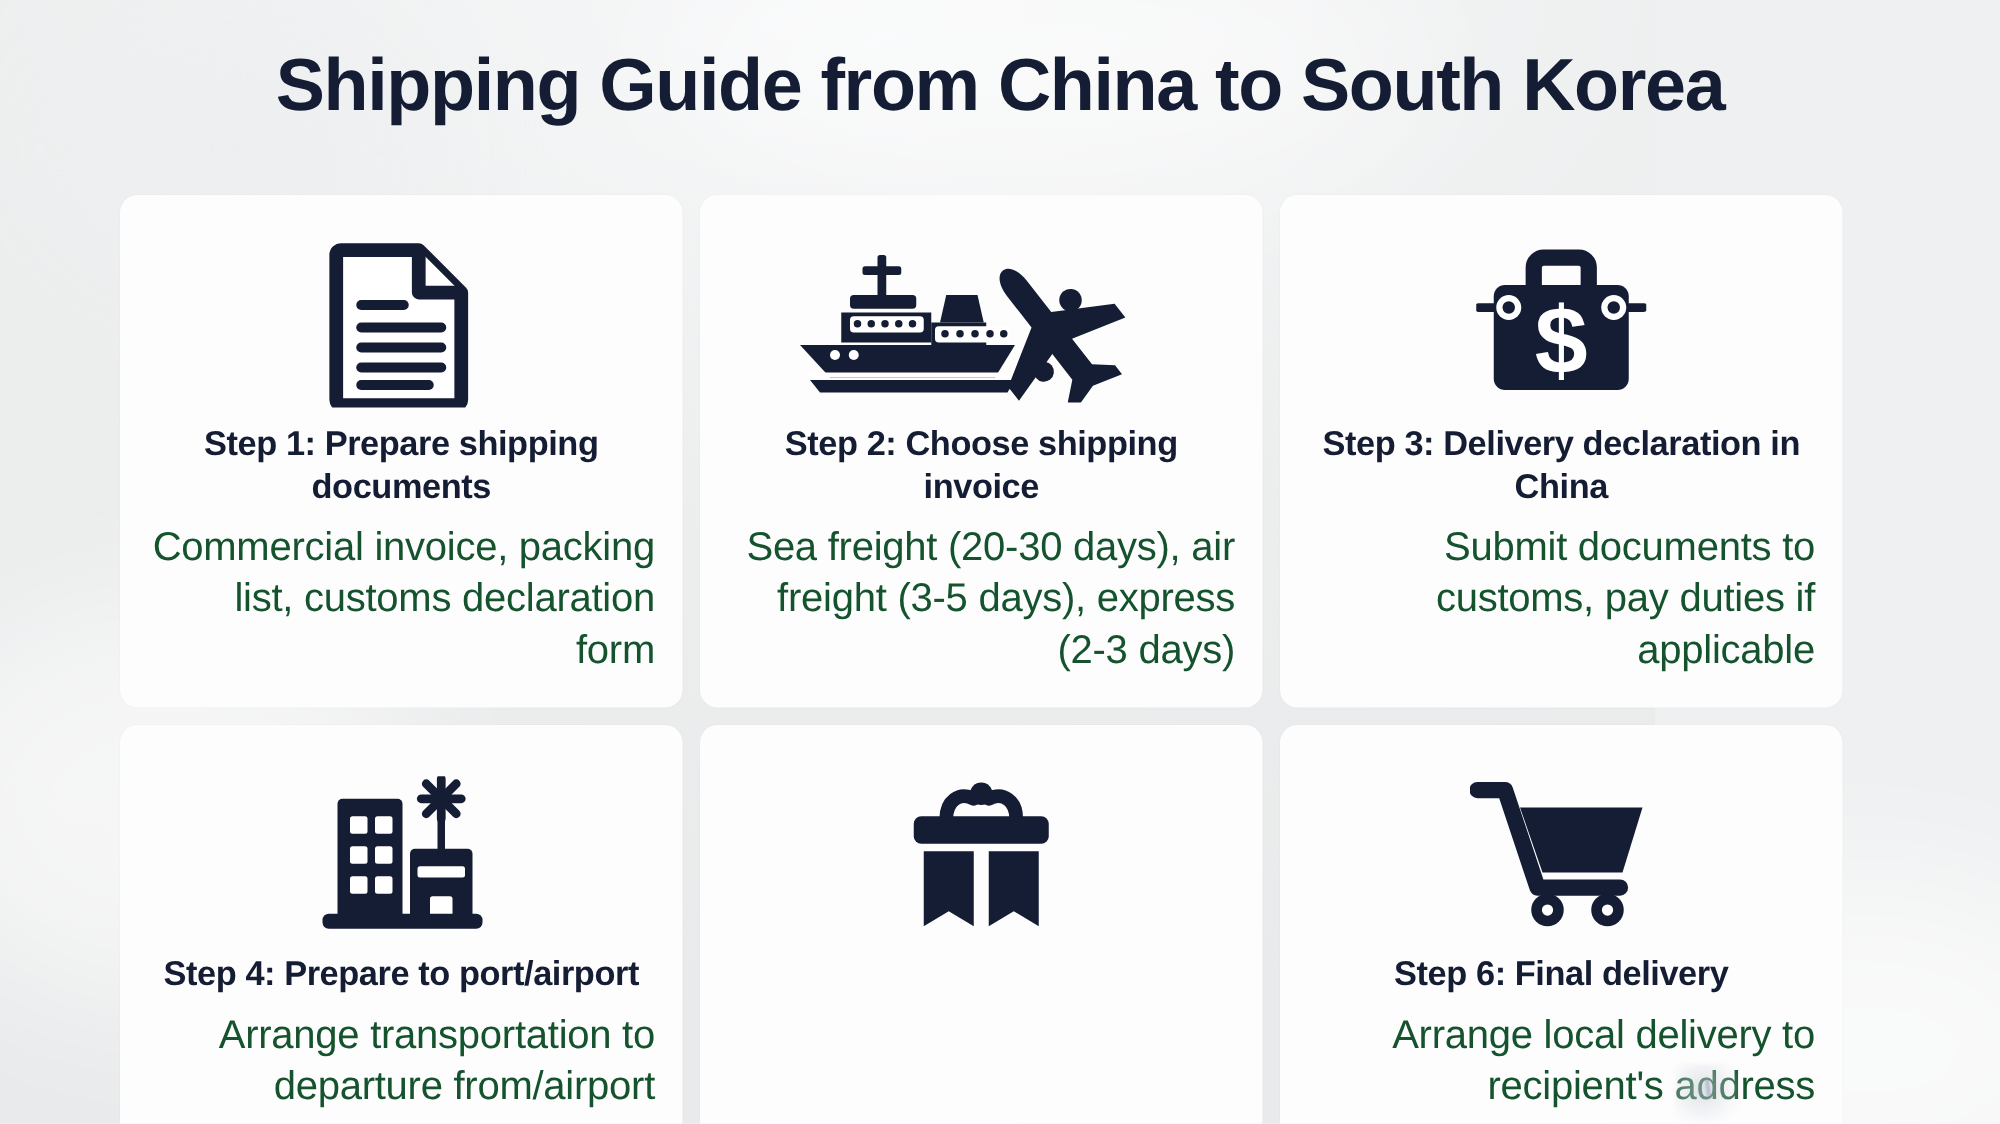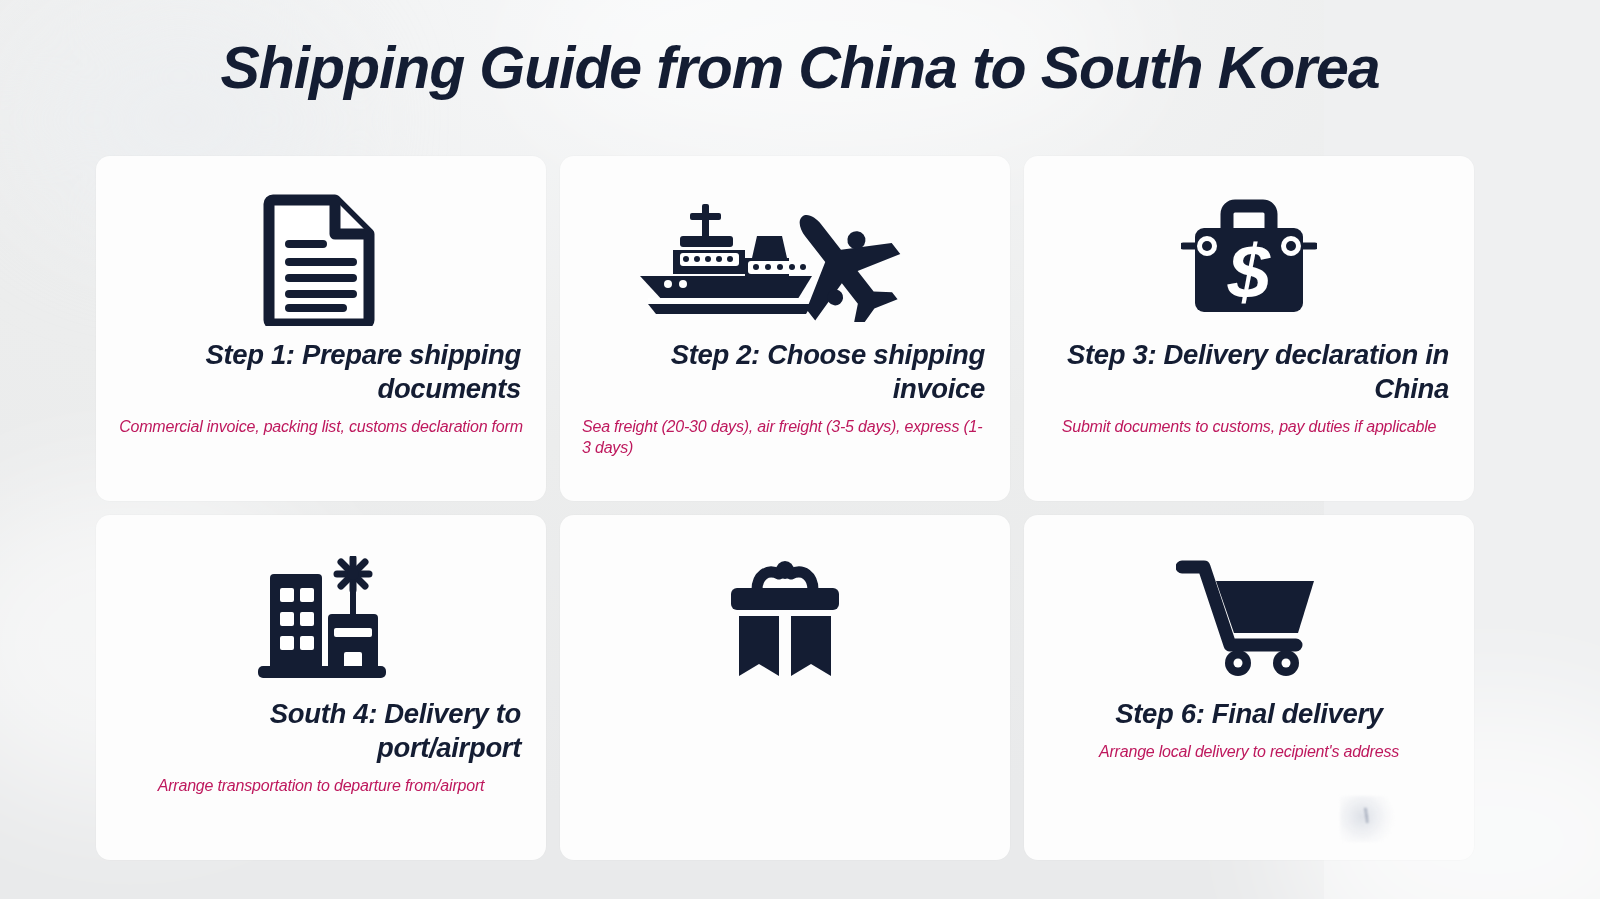--- a/index.html
+++ b/index.html
@@ -15,21 +15,20 @@
     font-family: "Liberation Sans", sans-serif;
     -webkit-font-smoothing: antialiased;
   }
 
   .page {
     position: relative;
     width: 1324px;
     height: 899px;
     background:
       radial-gradient(120% 90% at 50% 0%, #f6f7f8 0%, #eceded 55%, #e9eaeb 100%);
-    font-style: italic;
   }
 
   
   .bg-blotch {
     position: absolute;
     border-radius: 50%;
     filter: blur(60px);
     pointer-events: none;
   }
   .bg-blotch.b1 { left: -80px;  top: 480px;  width: 420px; height: 330px; background: rgba(255,255,255,0.55); }
@@ -82,32 +81,32 @@
     margin-bottom: 8px;
   }
 
   .icon-wrap svg { display: block; }
 
   .step-title {
     font-size: 27.5px;
     font-weight: 700;
     color: #141d33;
     line-height: 1.24;
-    text-align: right;
+    text-align: center;
     letter-spacing: -0.35px;
     max-width: 400px;
   }
 
   .step-desc {
     margin-top: 11px;
-    font-size: 16px;
+    font-size: 32px;
     font-weight: 400;
-    color: #be185d;
+    color: #14532d;
     line-height: 1.28;
-    text-align: left;
+    text-align: right;
     letter-spacing: -0.2px;
     max-width: 430px;
   }
 
   
   .card.single-line .step-desc { }
 
   
   .watermark {
     position: absolute;
@@ -205,21 +204,21 @@
           <g transform="translate(218 62) rotate(-38)">
             <g fill="#141d33">
               <path d="M-6 -60 c6 0 10 8 10 18 v32 l44 26 v14 l-44 -13 v26 l14 12 v9 l-24 -7 -24 7 v-9 l14 -12 v-26 l-44 13 v-14 l44 -26 v-32 c0 -10 4 -18 10 -18 z"></path>
               <circle cx="22" cy="-8" r="9"></circle>
               <circle cx="-30" cy="24" r="8"></circle>
             </g>
           </g>
         </svg>
       </div>
       <div class="step-title">Step 2: Choose shipping invoice</div>
-      <div class="step-desc">Sea freight (20-30 days), air freight (3-5 days), express (1-3 days)</div>
+      <div class="step-desc">Sea freight (20-30 days), air freight (3-5 days), express (2-3 days)</div>
     </div>
 
     <div class="card">
       <div class="icon-wrap">
         <svg width="136" height="124" viewBox="0 0 136 124" fill="none">
           <path d="M46 32 V16 a8 8 0 0 1 8 -8 h28 a8 8 0 0 1 8 8 v16" stroke="#141d33" stroke-width="13" stroke-linecap="round" fill="none"></path>
           <rect x="14" y="30" width="108" height="84" rx="9" fill="#141d33"></rect>
           <path d="M2 48 h20" stroke="#141d33" stroke-width="7" stroke-linecap="round"></path>
           <path d="M114 48 h20" stroke="#141d33" stroke-width="7" stroke-linecap="round"></path>
           <circle cx="26" cy="48" r="10" fill="#ffffff"></circle>
@@ -257,21 +256,21 @@
             <line x1="105" y1="2" x2="105" y2="34"></line>
             <line x1="89" y1="18" x2="121" y2="18"></line>
             <line x1="93" y1="6" x2="117" y2="30"></line>
             <line x1="117" y1="6" x2="93" y2="30"></line>
           </g>
           <circle cx="105" cy="18" r="6" fill="#141d33"></circle>
 
           <rect x="10" y="110" width="128" height="12" rx="5" fill="#141d33"></rect>
         </svg>
       </div>
-      <div class="step-title">South 4: Delivery to port/airport</div>
+      <div class="step-title">Step 4: Prepare to port/airport</div>
       <div class="step-desc">Arrange transportation to departure from/airport</div>
     </div>
 
     <div class="card">
       <div class="icon-wrap">
         <svg width="124" height="126" viewBox="0 0 124 126" fill="none">
 
           <path d="M34 34 c0 -14 10 -22 22 -16" stroke="#141d33" stroke-width="11" stroke-linecap="round" fill="none"></path>
           <path d="M90 34 c0 -14 -10 -22 -22 -16" stroke="#141d33" stroke-width="11" stroke-linecap="round" fill="none"></path>
           <circle cx="62" cy="14" r="9" fill="#141d33"></circle>

